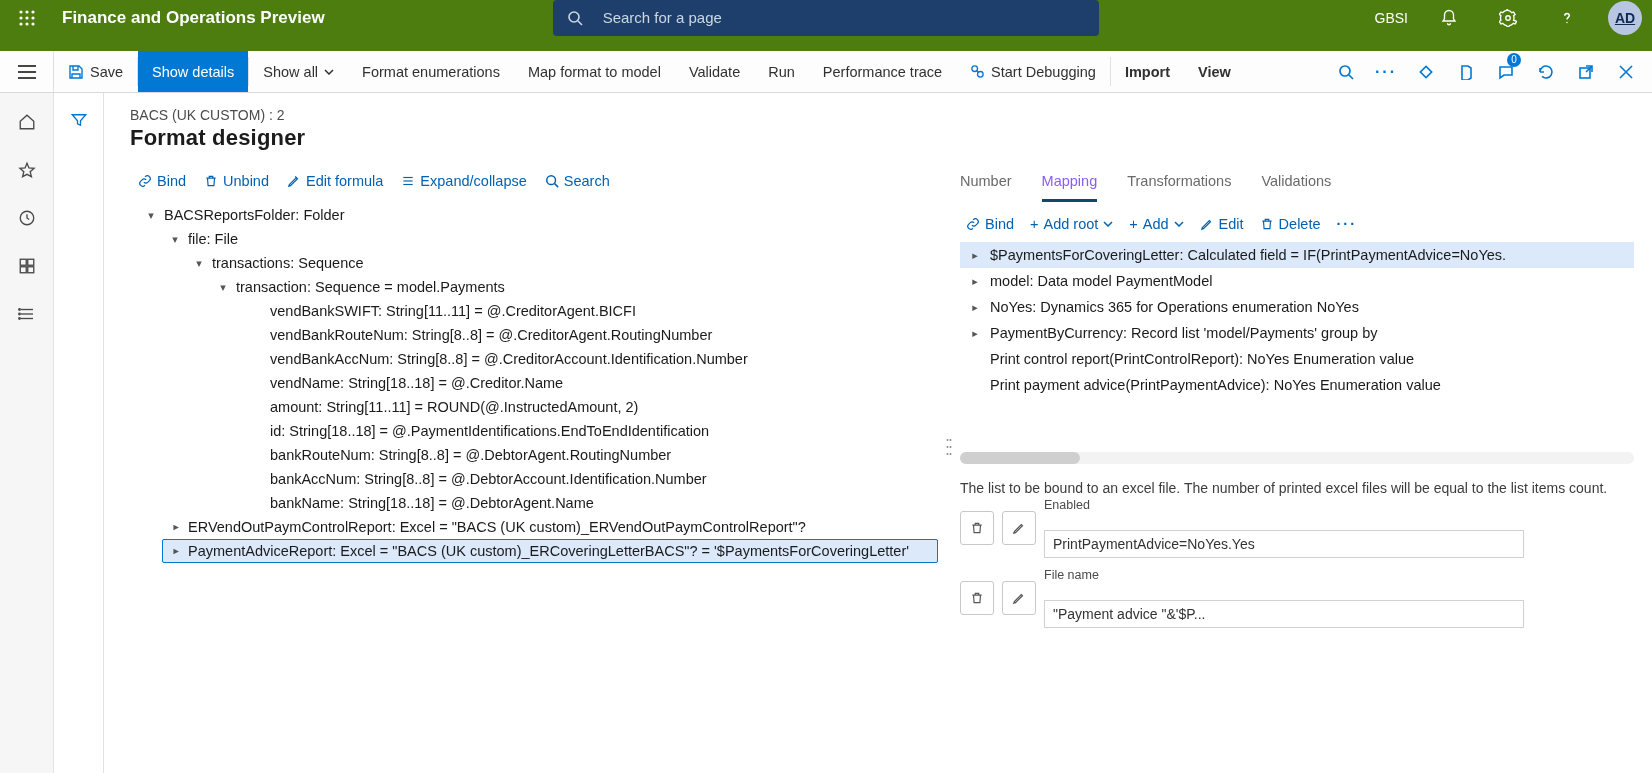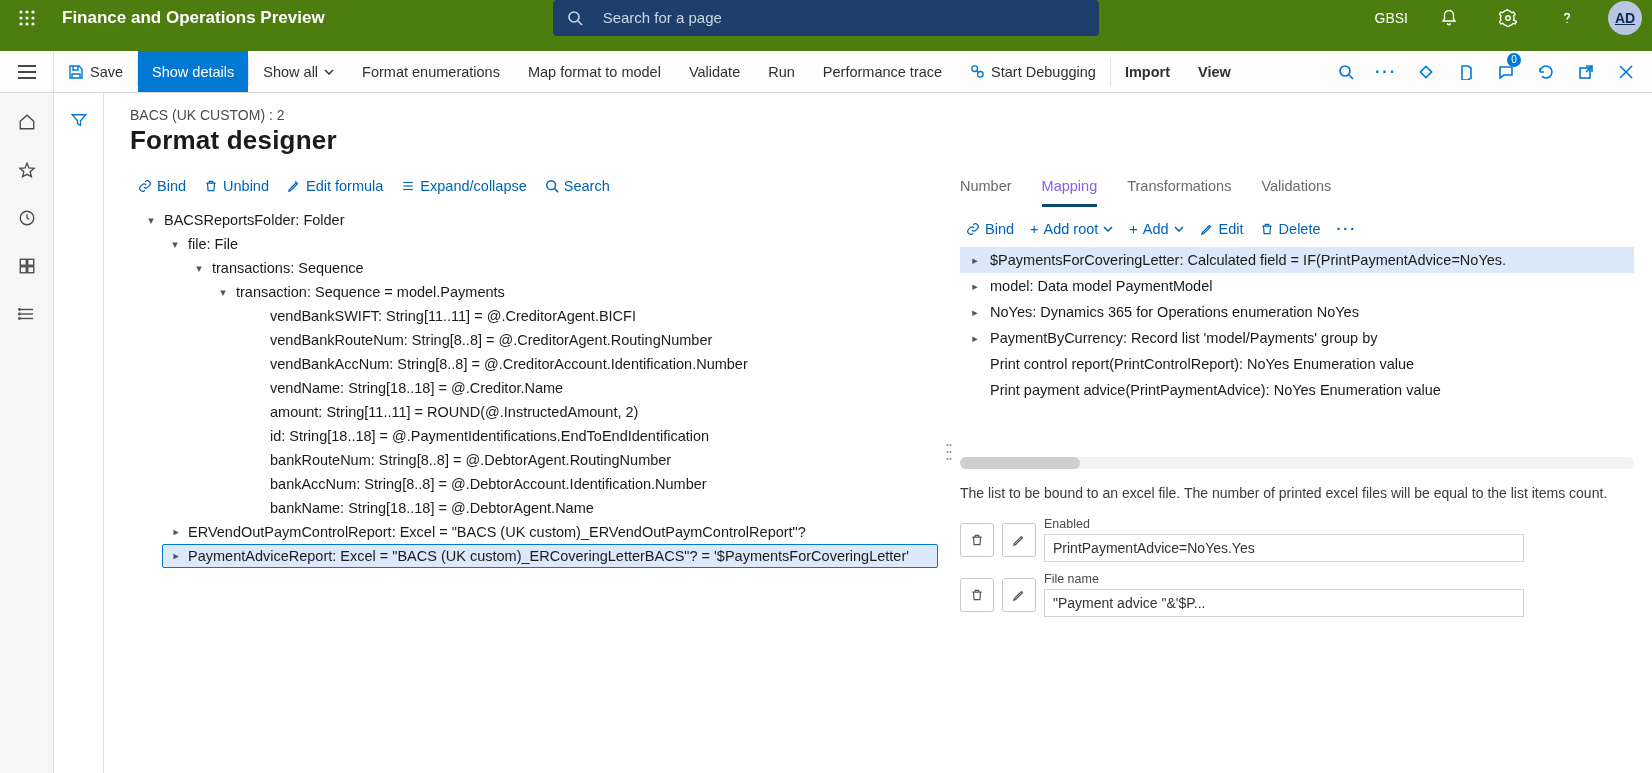--- a/index.html
+++ b/index.html
@@ -30,21 +30,21 @@
   .cmdbar .right-icons .ric { width: 36px; height: 36px; display: flex; align-items: center; justify-content: center; color: #0078d4; position: relative; }
   .cmdbar .right-icons .ric .badge { position: absolute; top: -1px; right: 3px; background: #0078d4; color: #fff; font-size: 10px; border-radius: 8px; min-width: 14px; height: 14px; display: flex; align-items: center; justify-content: center; padding: 0 3px; }
 
   
   .body { display: flex; height: calc(773px - 51px - 42px); }
   .navrail { width: 54px; background: #f6f6f6; border-right: 1px solid #e1e1e1; display: flex; flex-direction: column; align-items: center; padding-top: 20px; gap: 30px; color: #4a4a4a; }
   .filtercol { width: 50px; border-right: 1px solid #e1e1e1; display: flex; justify-content: center; padding-top: 18px; color: #0078d4; }
   .main { flex: 1; display: flex; flex-direction: column; padding: 14px 0 0 26px; min-width: 0; }
 
   .breadcrumb { font-size: 14px; color: #4b4b4b; margin-bottom: 2px; }
-  .page-title { font-size: 26px; font-weight: 600; letter-spacing: .2px; color: #1b1b1b; margin-bottom: 16px; }
+  .page-title { font-size: 22px; font-weight: 600; letter-spacing: .2px; color: #1b1b1b; margin-bottom: 16px; }
 
   .split { display: flex; flex: 1; min-height: 0; }
   .left { width: 808px; display: flex; flex-direction: column; min-height: 0; }
   .divider { width: 22px; display: flex; align-items: start; justify-content: center; padding-top: 270px; color: #8a8a8a; font-size: 12px; }
   .right { flex: 1; display: flex; flex-direction: column; min-height: 0; padding-right: 18px; }
 
   
   .actions { display: flex; gap: 18px; font-size: 14.5px; color: #0062b3; padding: 6px 0 14px 8px; align-items: center; }
   .actions .act { display: flex; align-items: center; gap: 5px; }
 
@@ -65,25 +65,25 @@
   .right-actions .act { display: flex; align-items: center; gap: 5px; }
 
   .ds-list { overflow: auto; flex: 0 0 200px; font-size: 14.5px; color: #1b1b1b; }
   .ds-row { display: flex; align-items: center; gap: 8px; padding: 5px 8px; white-space: nowrap; }
   .ds-row.sel { background: #dbe9fb; }
   .ds-row .car { width: 14px; text-align: center; color: #555; font-size: 11px; }
 
   .hscroll { height: 12px; background: #f3f3f3; margin: 10px 0 14px 0; position: relative; border-radius: 6px; }
   .hscroll .thumb { position: absolute; left: 0; top: 0; height: 100%; width: 120px; background: #cfcfcf; border-radius: 6px; }
 
-  .desc { font-size: 14px; color: #3c3c3c; line-height: 1.45; padding-right: 10px; margin-bottom: 14px; }
+  .desc { font-size: 14px; color: #3c3c3c; line-height: 1.45; padding-right: 10px; }
 
   .propgroup { display: flex; align-items: center; gap: 8px; margin-bottom: 10px; }
   .propgroup .sq { width: 34px; height: 34px; border: 1px solid #c8c8c8; border-radius: 3px; display: flex; align-items: center; justify-content: center; color: #555; background: #fff; }
-  .propgroup .field { display: flex; flex-direction: column; gap: 3px; flex: 0 0 480px; }
+  .propgroup .field { display: flex; flex-direction: column; gap: 18px; flex: 0 0 480px; }
   .propgroup .field label { font-size: 12.5px; color: #4a4a4a; }
   .propgroup .field .val { border: 1px solid #d2d2d2; padding: 5px 8px; font-size: 14px; color: #333; background: #fff; }
 
   svg { display: block; }
 </style>
 </head>
 <body>
 
 <div class="topbar">
   <div class="waffle">

